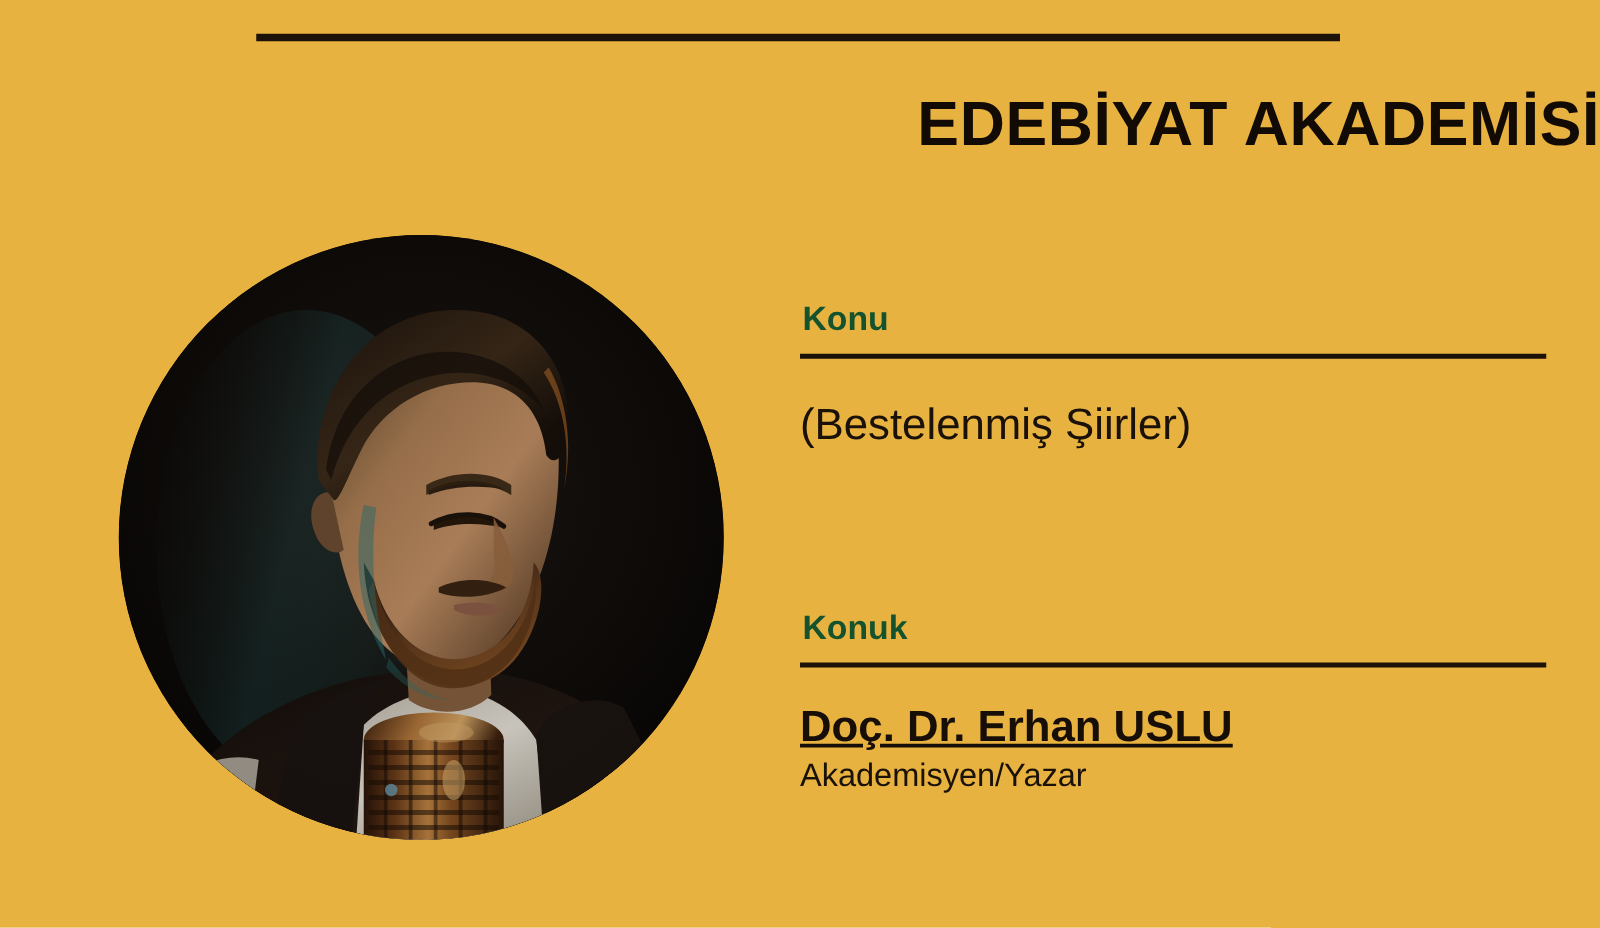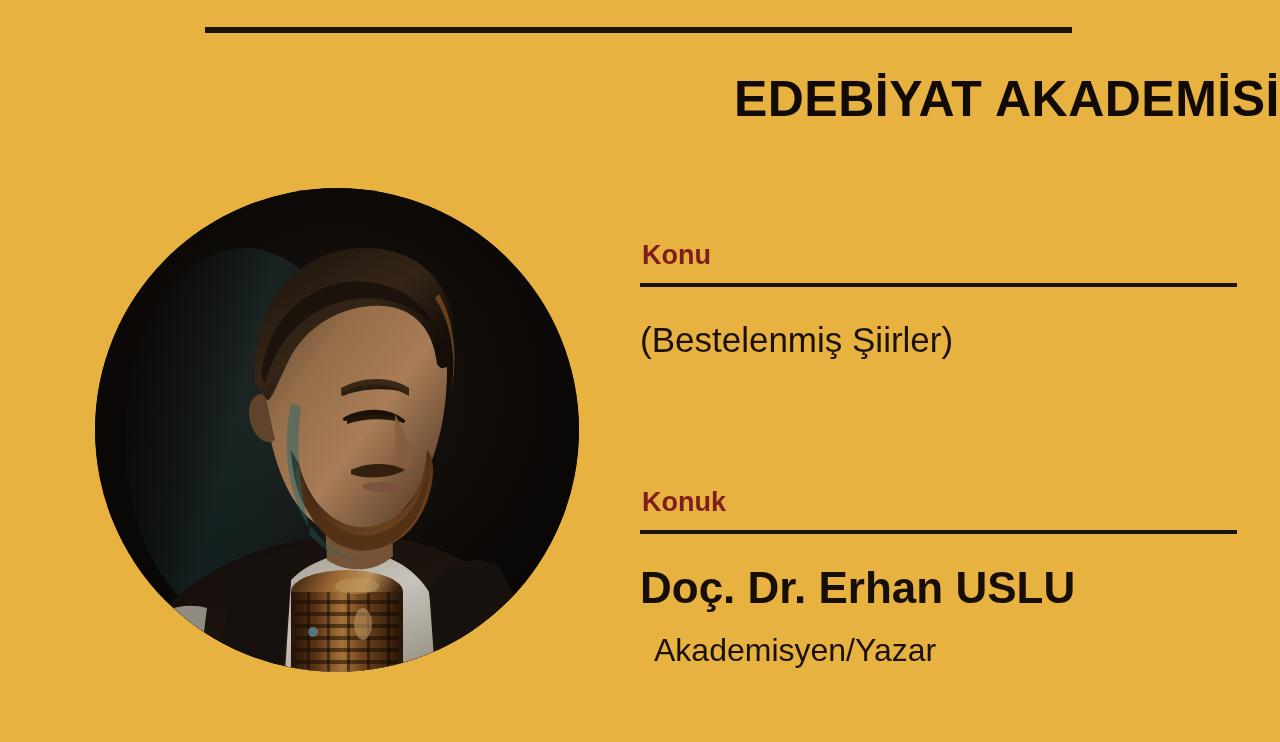--- a/index.html
+++ b/index.html
@@ -69,21 +69,21 @@
     position: absolute;
     left: 640px;
     top: 240px;
     width: 600px;
   }
 
   .field-label {
     font-family: "Liberation Sans", sans-serif;
     font-size: 27px;
     font-weight: 700;
-    color: #7f1d1d;
+    color: #14532d;
     line-height: 1.15;
     margin: 0 0 12px 2px;
   }
 
   .field-rule {
     width: 597px;
     height: 4px;
     background: #1d1208;
     margin: 0 0 26px 0;
   }
@@ -95,34 +95,35 @@
     color: #1a1109;
     line-height: 1.53;
     margin: 0;
   }
   .field-body .line { display: block; white-space: nowrap; }
 
   .block-konuk { margin-top: 120px; }
 
   .name-line {
     font-family: "Liberation Sans", sans-serif;
-    font-size: 44px;
+    font-size: 35px;
     font-weight: 700;
     color: #160e07;
     line-height: 1.25;
     margin: 0;
     white-space: nowrap;
+    text-decoration: underline;
   }
   .role-line {
     font-family: "Liberation Sans", sans-serif;
-    font-size: 32px;
+    font-size: 26px;
     font-weight: 400;
     color: #1a1109;
     line-height: 1.35;
-    margin: 14px;
+    margin: 0;
     white-space: nowrap;
   }
 </style>
 </head>
 <body>
 
 <div id="poster">
 
   <div class="top-rule"></div>
 

